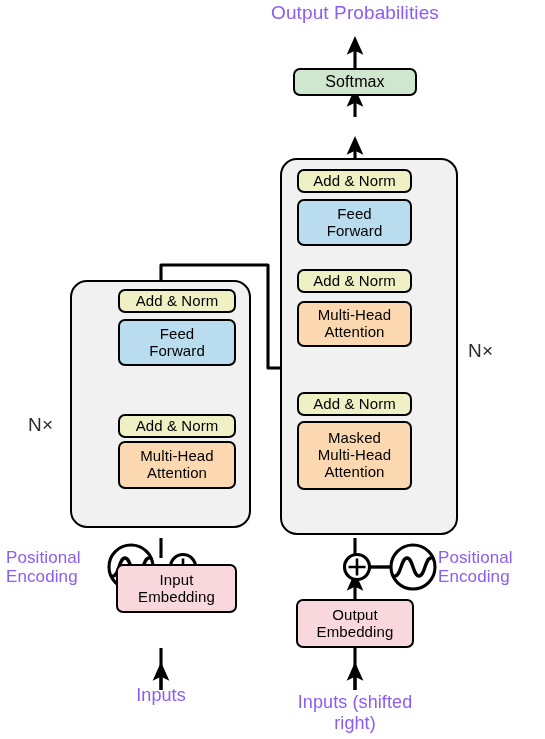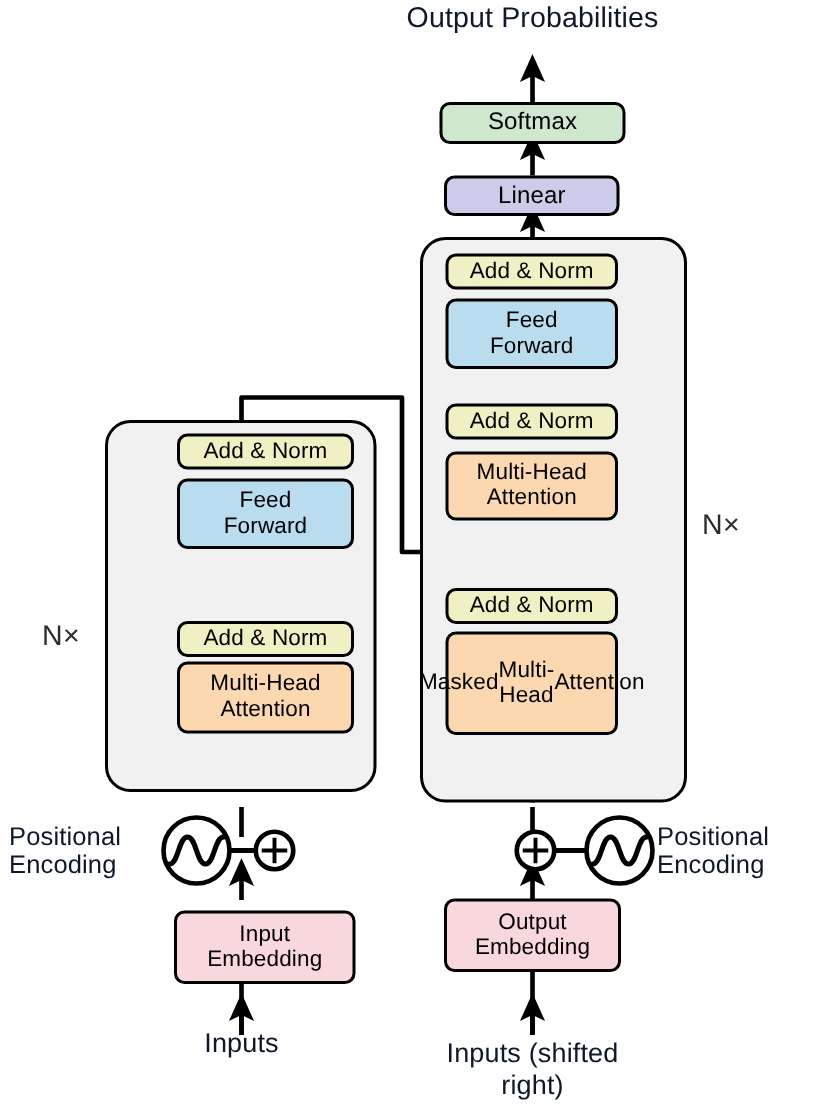--- a/index.html
+++ b/index.html
@@ -40,21 +40,21 @@
   .stack-box {
     position: absolute;
     box-sizing: border-box;
     background: #f1f1f1;
     border: 2.8px solid #000000;
     border-radius: 17px;
     z-index: 1;
   }
   .free-label {
     position: absolute;
-    color: #0f172a;
+    color: #8b5cf6;
     text-align: center;
     line-height: 1.14;
     letter-spacing: 0.1px;
     z-index: 4;
   }
   .nx-label {
     position: absolute;
     color: #2b2b2b;
     z-index: 4;
     letter-spacing: 0.2px;
@@ -203,40 +203,37 @@
 
   <div class="node" style="left:297px; top:301px; width:115px; height:46px; background:#fbd8b0; font-size:15px; flex-direction:column;">
     <span>Multi-Head</span>
     <span>Attention</span>
   </div>
 
   <div class="node" style="left:297px; top:392px; width:115px; height:24px; background:#eff0c4; font-size:15px;">
     <span>Add &amp; Norm</span>
   </div>
 
-  <div class="node" style="left:297px; top:421px; width:115px; height:69px; background:#fbd8b0; font-size:15px; flex-direction:row;">
+  <div class="node" style="left:297px; top:421px; width:115px; height:69px; background:#fbd8b0; font-size:15px; flex-direction:column;">
     <span>Masked</span>
     <span>Multi-Head</span>
     <span>Attention</span>
   </div>
 
-  <div class="node" style="left:296px; top:117px; width:117px; height:27px; background:#ccccea; font-size:16px;">
-    <span>Linear</span>
-  </div>
 
   <div class="node" style="left:293px; top:68px; width:124px; height:28px; background:#cfe7cf; font-size:16px;">
     <span>Softmax</span>
   </div>
 
   <div class="free-label" style="left:255px; top:2px; width:200px; font-size:19px;">
     <span>Output</span>
     <span>Probabilities</span>
   </div>
 
-  <div class="node" style="left:116px; top:607px; width:121px; height:49px; background:#f8d7dd; font-size:15px; flex-direction:column;">
+  <div class="node" style="left:116px; top:564px; width:121px; height:49px; background:#f8d7dd; font-size:15px; flex-direction:column;">
     <span>Input</span>
     <span>Embedding</span>
   </div>
 
   <div class="node" style="left:296px; top:599px; width:118px; height:49px; background:#f8d7dd; font-size:15px; flex-direction:column;">
     <span>Output</span>
     <span>Embedding</span>
   </div>
 
   <div class="free-label" style="left:6px; top:548px; width:102px; text-align:left; font-size:17px;">

